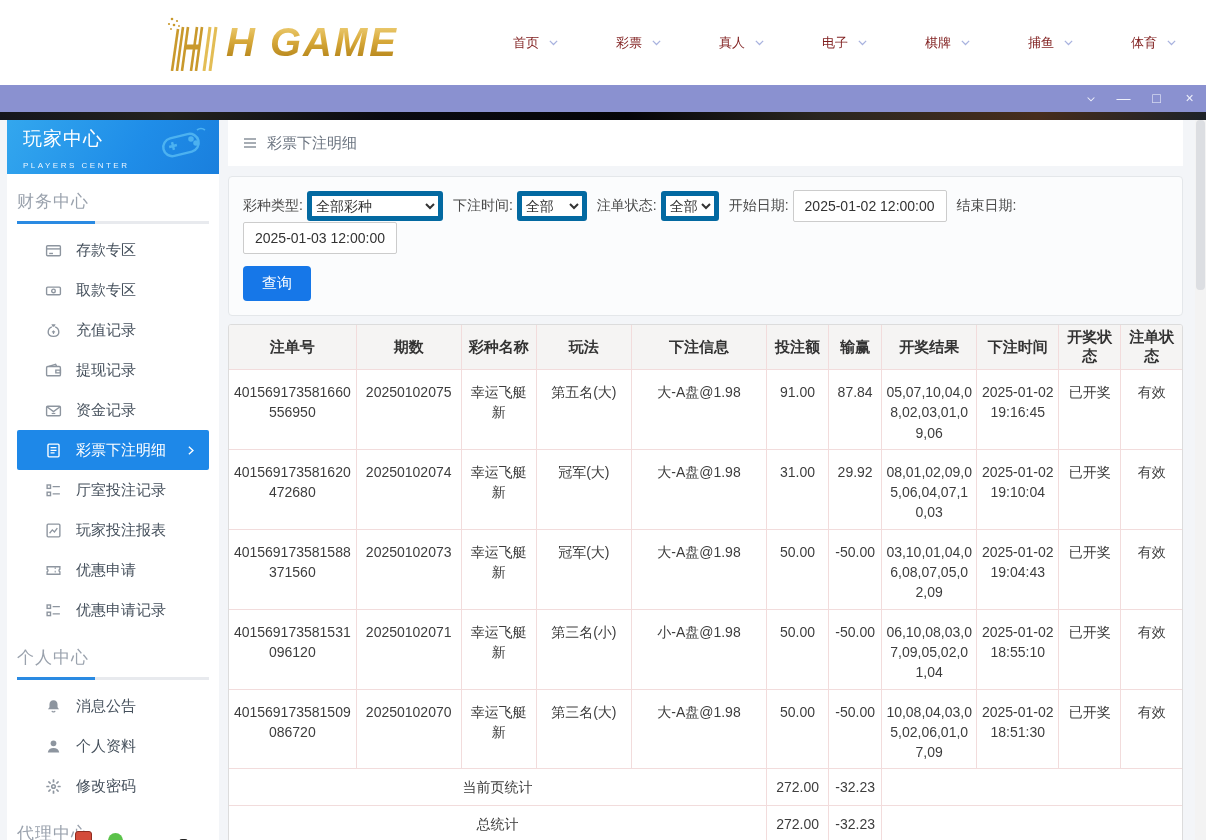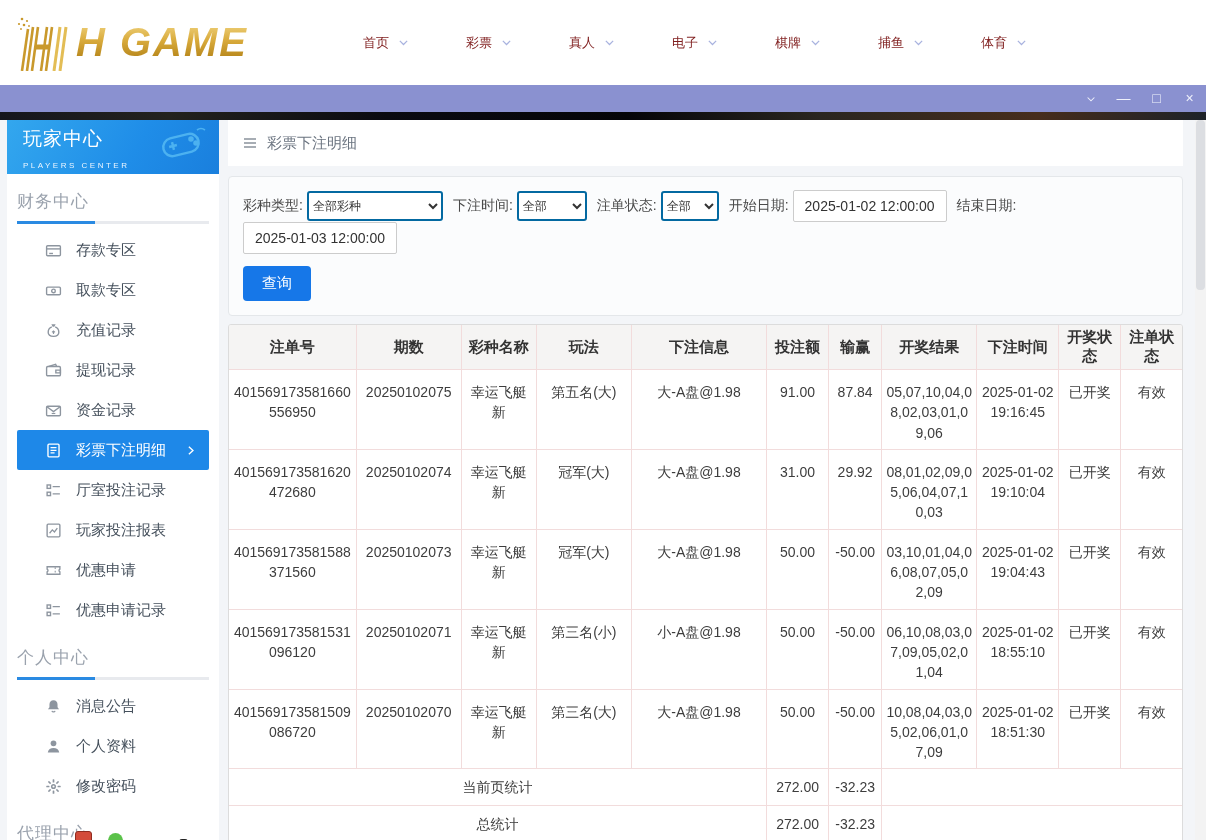--- a/index.html
+++ b/index.html
@@ -1,21 +1,21 @@
 <!DOCTYPE html>
 <html><head>
 <meta charset="utf-8">
 <style>
   html,body{margin:0;padding:0;}
   body{width:1206px;height:840px;overflow:hidden;background:#f3f5f8;
        font-family:"Liberation Sans","DejaVu Sans",sans-serif;color:#333;position:relative;}
   .app{width:100%;height:100%;display:flex;flex-direction:column;}
 
   
-  .topbar{height:85px;background:#fff;display:flex;align-items:center;flex:0 0 auto;}
+  .topbar{height:85px;background:#fff;display:flex;align-items:center;flex:0 0 auto;justify-content:flex-end;}
   .logo{display:flex;align-items:center;margin-left:14px;width:275px;}
   .logo-mark{width:60px;height:56px;}
   .logo-text{font-size:40px;font-weight:bold;font-style:italic;letter-spacing:2px;
      background:linear-gradient(180deg,#f3d887 0%,#d9ab3c 45%,#a9780f 100%);
      -webkit-background-clip:text;background-clip:text;color:transparent;margin-left:2px;}
   .mainnav{display:flex;margin-left:46px;}
   .nav-item{width:103px;display:flex;align-items:center;justify-content:center;gap:8px;
      font-size:13px;color:#7f1d1d;cursor:pointer;}
   .nav-item .chev{width:13px;height:13px;color:#a9b3df;}
 
@@ -52,21 +52,21 @@
   
   .content{flex:1 1 auto;margin:0 12px 0 9px;min-width:0;}
   .crumb{height:46px;background:#fff;display:flex;align-items:center;padding-left:14px;
      font-size:15px;color:#6b7480;gap:9px;}
   .crumb .micon{width:16px;height:16px;color:#8a929c;}
 
   .filter-panel{margin-top:10px;background:#fbfcfd;border:1px solid #e4e7ea;border-radius:4px;
      padding:13px 22px 14px 14px;}
   .filter-row{display:flex;align-items:center;flex-wrap:wrap;font-size:14px;color:#4a4a4a;}
   .filter-row label{margin-right:4px;}
-  .filter-row select{height:30px;font-size:12px;color:#333;border:2px solid #0369a1;border-radius:3px;
+  .filter-row select{height:30px;font-size:14px;color:#333;border:5px solid #0369a1;border-radius:3px;
      background:#fff;margin-right:10px;font-family:"Liberation Sans",sans-serif;}
   .sel-wide{width:136px;} .sel-mid{width:70px;} .sel-sm{width:58px;}
   .filter-row input.date{height:28px;width:148px;border:1px solid #ccc;border-radius:2px;
      font-size:14px;color:#333;text-align:center;margin-right:10px;font-family:"Liberation Sans",sans-serif;}
   .query-btn{margin-top:12px;background:#1677e8;color:#fff;border:none;border-radius:4px;
      font-size:15px;padding:8px 19px;cursor:pointer;font-family:"Liberation Sans",sans-serif;}
 
   
   .table-panel{margin-top:8px;background:#fff;border:1px solid #dcdcdc;border-radius:3px;overflow:hidden;}
   table{width:100%;border-collapse:collapse;table-layout:fixed;}

